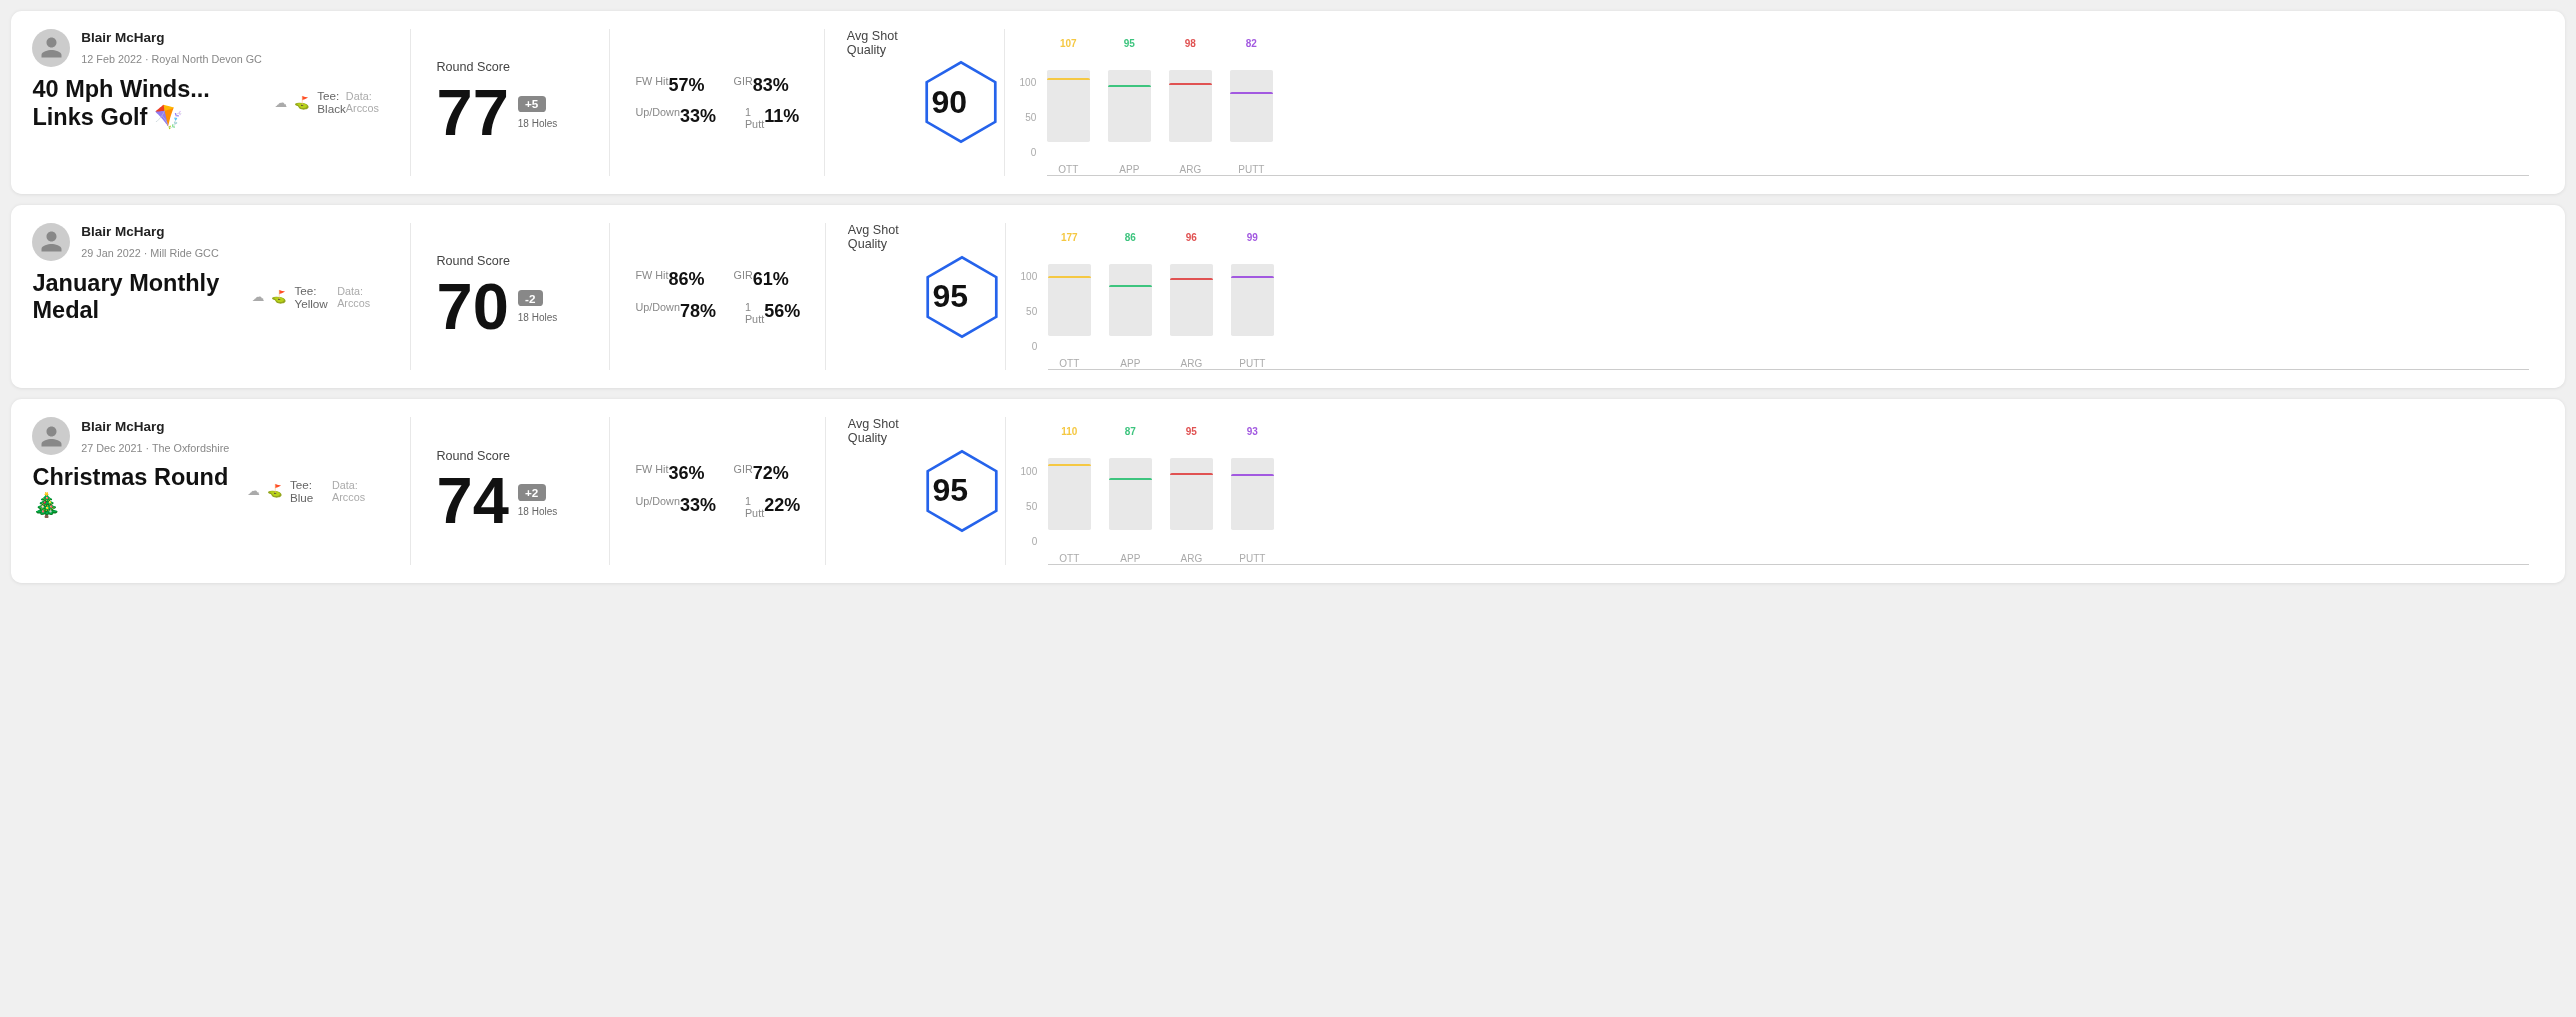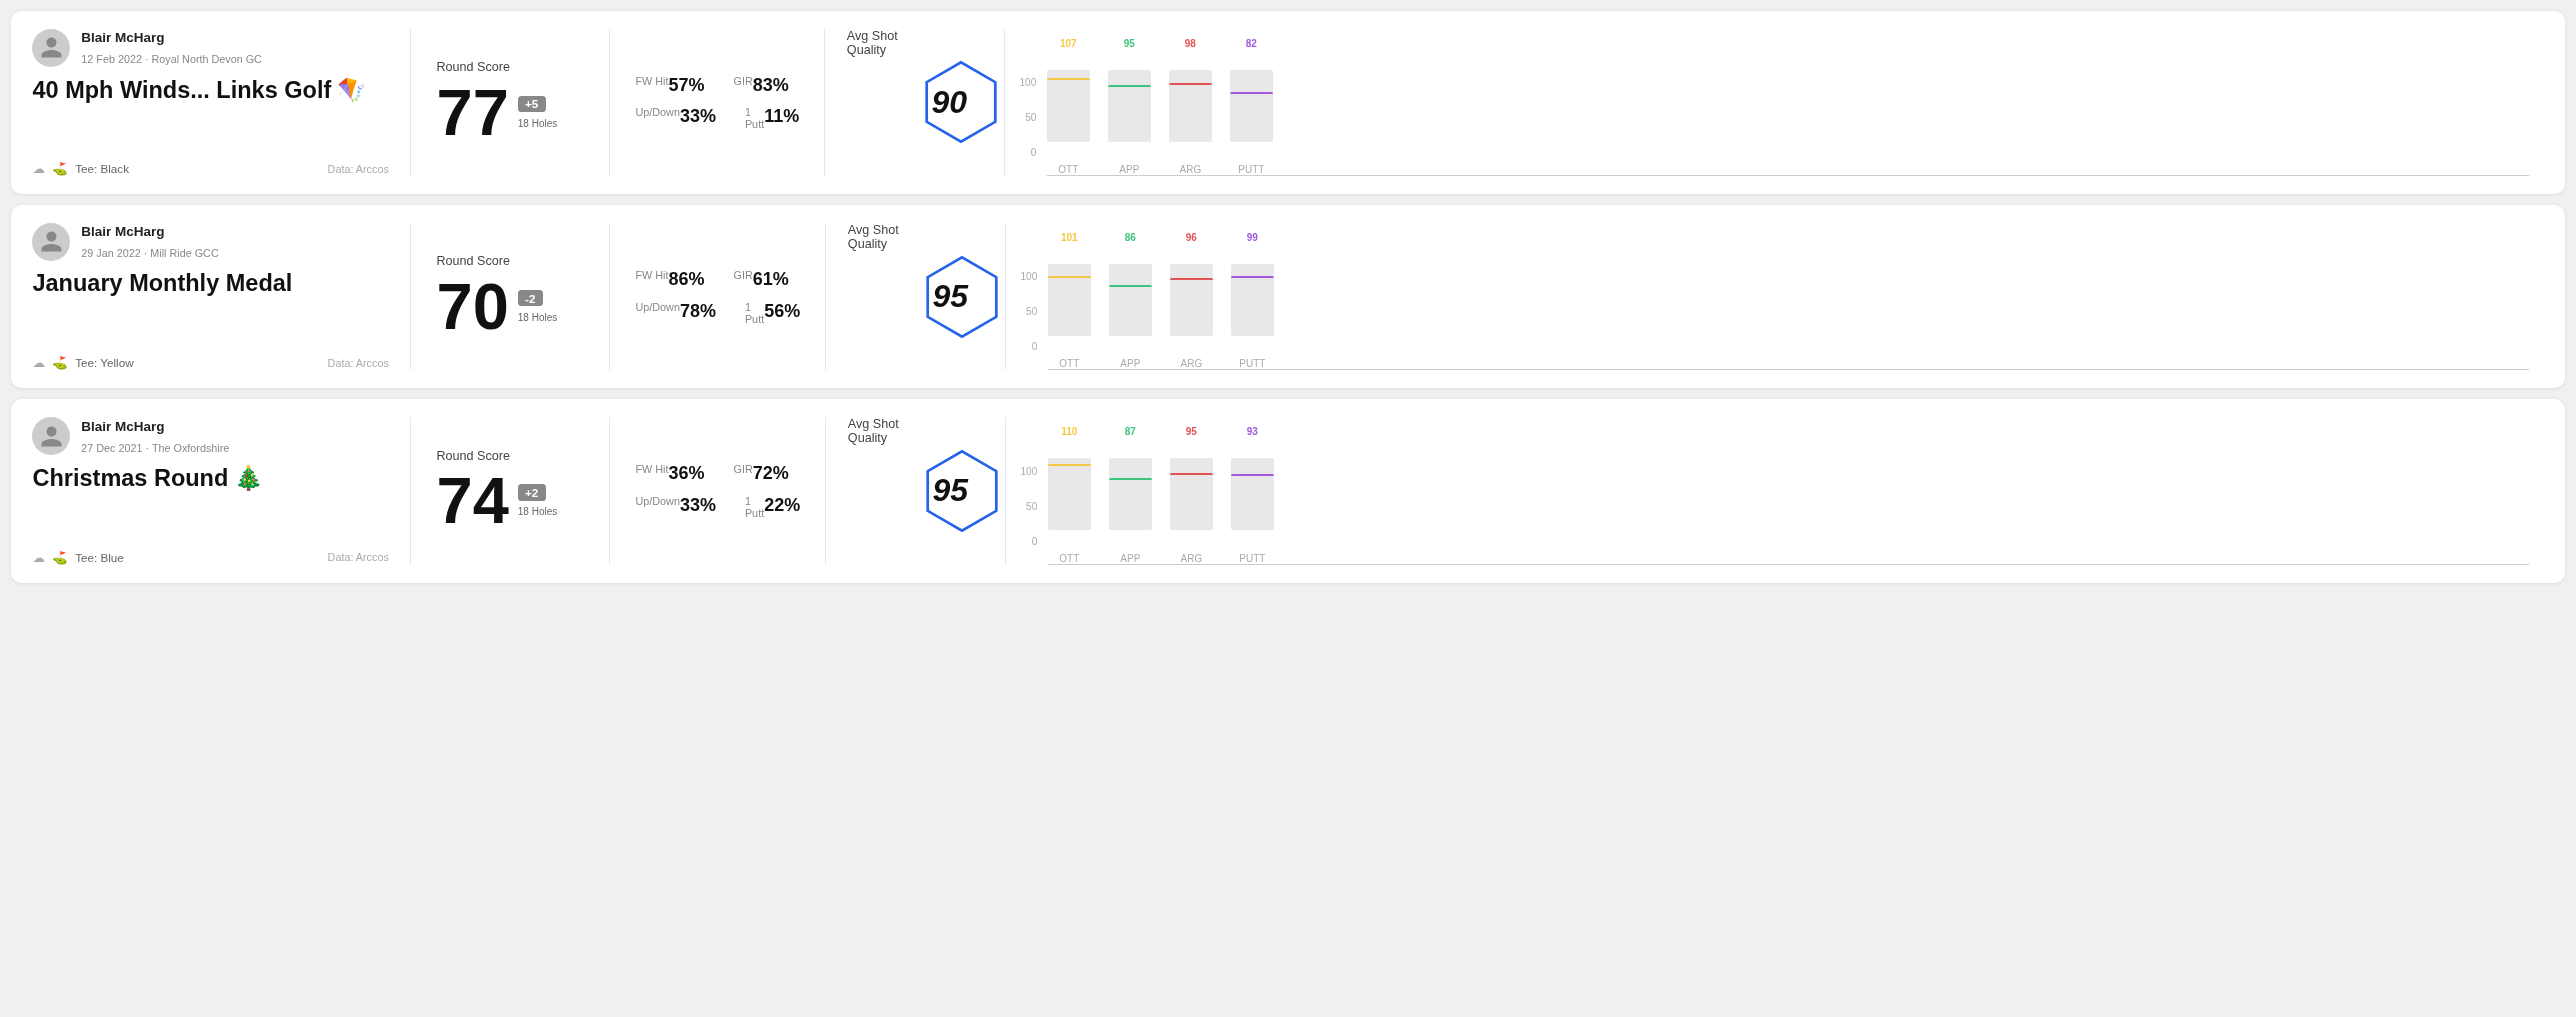--- a/index.html
+++ b/index.html
@@ -16,21 +16,20 @@
       border-radius: 10.8px;
       padding: 18px 21.7px;
       display: flex;
       align-items: stretch;
       gap: 0;
       box-shadow: 0 0.9px 3.6px rgba(0,0,0,0.08);
     }
     .card-left {
       flex: 0 0 379px;
       display: flex;
-      flex-direction: column;
       justify-content: space-between;
       padding-right: 21.7px;
       border-right: 0.9px solid #e8e8e8;
     }
     .user-info {
       display: flex;
       align-items: center;
       gap: 10.8px;
       margin-bottom: 9px;
     }
@@ -170,21 +169,20 @@
       margin-bottom: 10.8px;
       align-self: flex-start;
     }
     .hexagon-container {
       position: relative;
       width: 90px;
       height: 90px;
       display: flex;
       align-items: center;
       justify-content: center;
-      font-style: italic;
     }
     .hexagon-container svg {
       position: absolute;
       top: 0;
       left: 0;
     }
     .hexagon-score {
       font-size: 32px;
       font-weight: 800;
       color: #111;
@@ -458,21 +456,21 @@
 
     <div class="card-chart">
       <div class="chart-outer">
     <div class="chart-y-labels">
       <span class="chart-y-label">100</span>
       <span class="chart-y-label">50</span>
       <span class="chart-y-label">0</span>
     </div>
     <div class="chart-bars">
       <div class="bar-group">
-        <span class="bar-value" style="color:#f5c842">101</span>
+        <span class="bar-value" style="color:#f5c842">177</span>
         <div class="bar-wrapper">
           <div class="bar-bg"></div>
           <div class="bar-fg" style="height:60px; border-top-color:#f5c842;"></div>
         </div>
         <span class="bar-label">OTT</span>
       </div>
       <div class="bar-group">
         <span class="bar-value" style="color:#3dc47e">86</span>
         <div class="bar-wrapper">
           <div class="bar-bg"></div>

